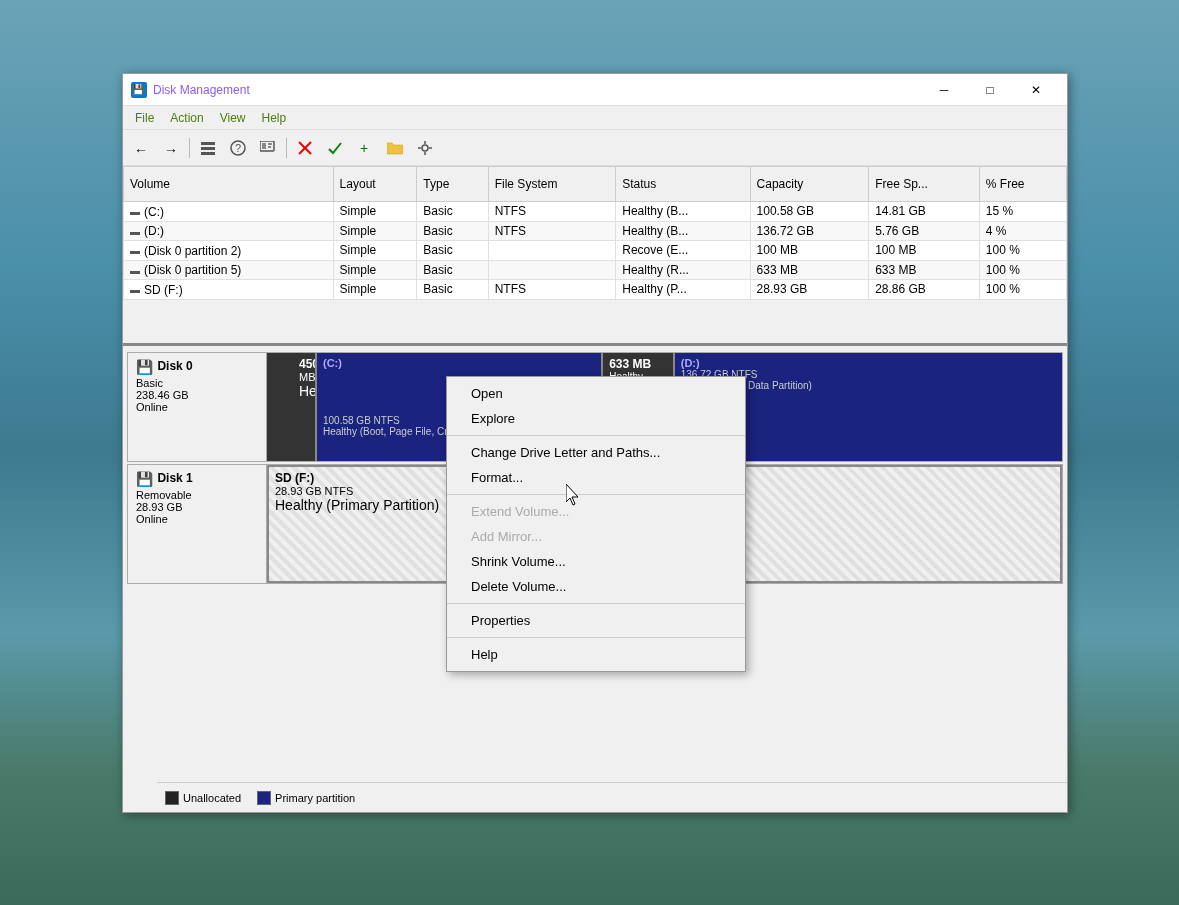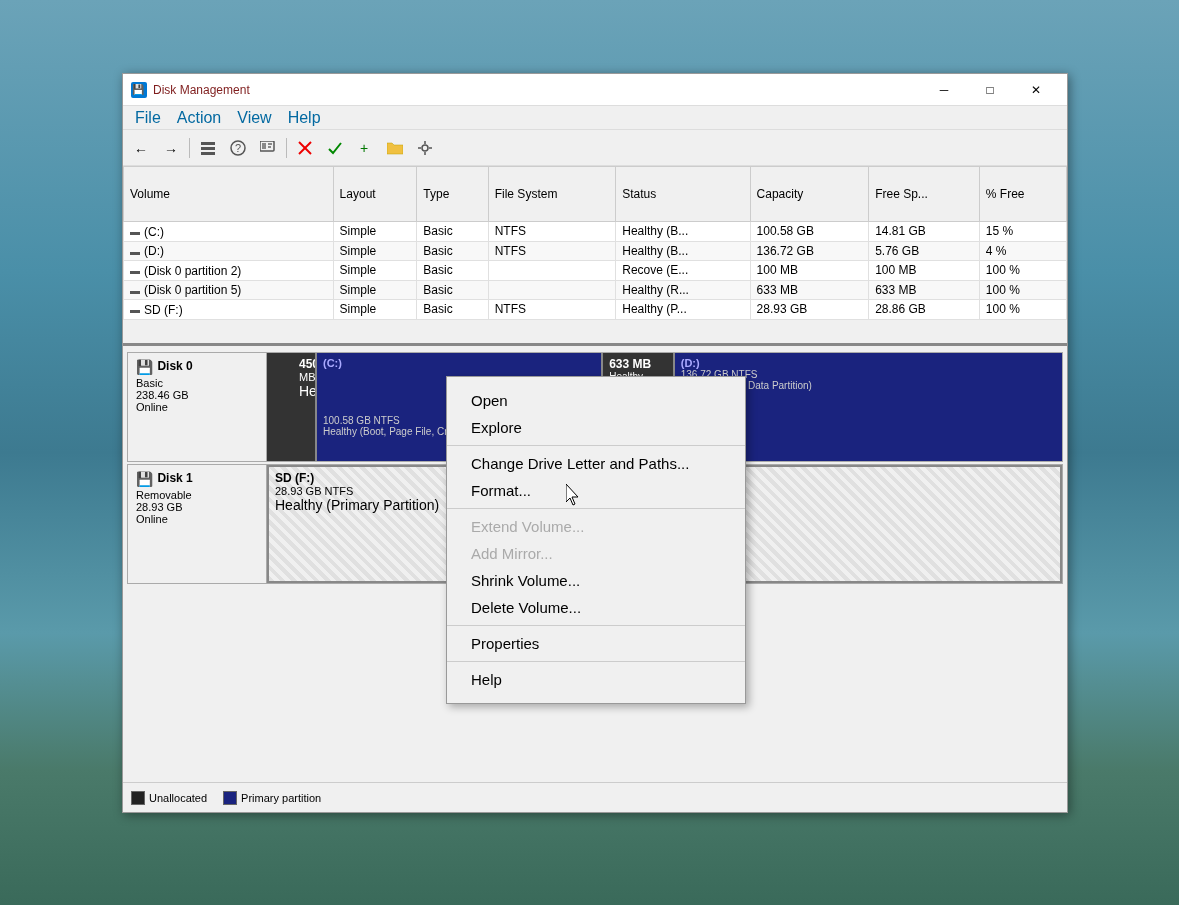--- a/index.html
+++ b/index.html
@@ -44,21 +44,21 @@
       display: flex;
       align-items: center;
       justify-content: center;
       color: white;
       font-size: 10px;
     }
 
     .title-text {
       flex: 1;
       font-size: 12px;
-      color: #7f1d1d;
+      color: #8b5cf6;
     }
 
     .title-buttons {
       display: flex;
       gap: 0;
     }
 
     .title-btn {
       width: 46px;
       height: 32px;
@@ -75,23 +75,23 @@
       height: 24px;
       display: flex;
       align-items: center;
       padding: 0 4px;
       border-bottom: 1px solid #ddd;
       flex-shrink: 0;
     }
 
     .menu-item {
       padding: 2px 8px;
-      font-size: 16px;
+      font-size: 12px;
       cursor: pointer;
-      color: #0369a1;
+      color: #4d7c0f;
     }
 
     .toolbar {
       background: #f0f0f0;
       height: 36px;
       display: flex;
       align-items: center;
       padding: 0 4px;
       border-bottom: 1px solid #ddd;
       gap: 2px;
@@ -138,21 +138,21 @@
       border-collapse: collapse;
       font-size: 12px;
     }
 
     thead tr {
       background: #f0f0f0;
     }
 
     thead th {
       border: 1px solid #ccc;
-      padding: 20px 6px;
+      padding: 10px 6px;
       text-align: left;
       font-weight: normal;
       white-space: nowrap;
       color: #000;
     }
 
     tbody tr {
       background: #fff;
     }
 
@@ -251,20 +251,21 @@
     .legend-bar {
       height: 30px;
       display: flex;
       align-items: center;
       padding: 0 8px;
       gap: 16px;
       border-top: 1px solid #ccc;
       background: #f0f0f0;
       font-size: 11px;
       flex-shrink: 0;
+      margin-left: 34px;
     }
 
     .legend-item {
       display: flex;
       align-items: center;
       gap: 4px;
     }
 
     .legend-color {
       width: 14px;
@@ -275,22 +276,22 @@
     
     .context-menu {
       position: absolute;
       top: 302px;
       left: 323px;
       width: 300px;
       background: #f0f0f0;
       border: 1px solid #999;
       box-shadow: 3px 3px 8px rgba(0,0,0,0.3);
       z-index: 100;
-      padding: 10px 0;
-      font-size: 15px;
+      padding: 4px 0;
+      font-size: 13px;
     }
 
     .ctx-item {
       padding: 5px 24px;
       cursor: pointer;
       color: #000;
     }
     .ctx-item.disabled { color: #aaa; cursor: default; }
 
     .ctx-sep {

